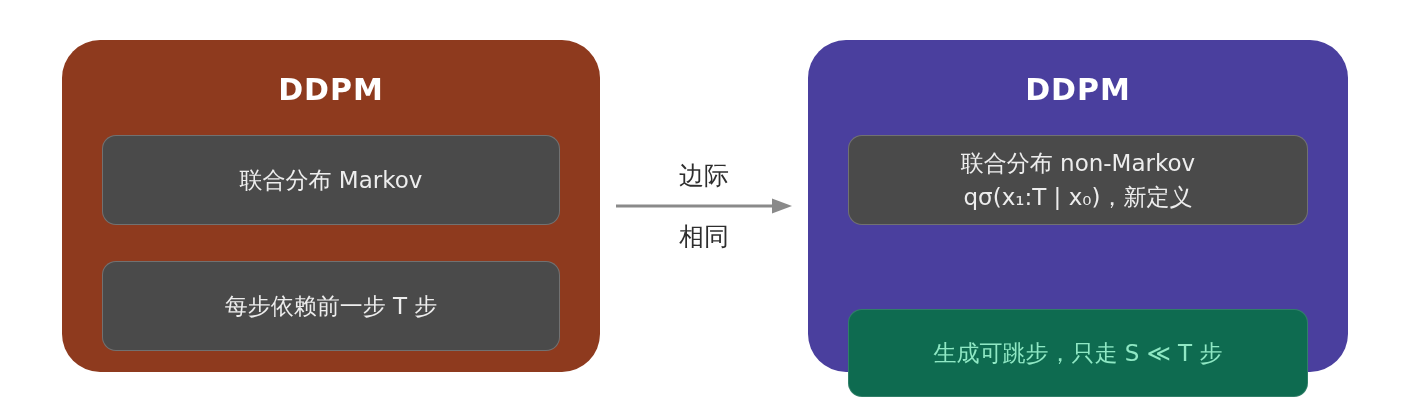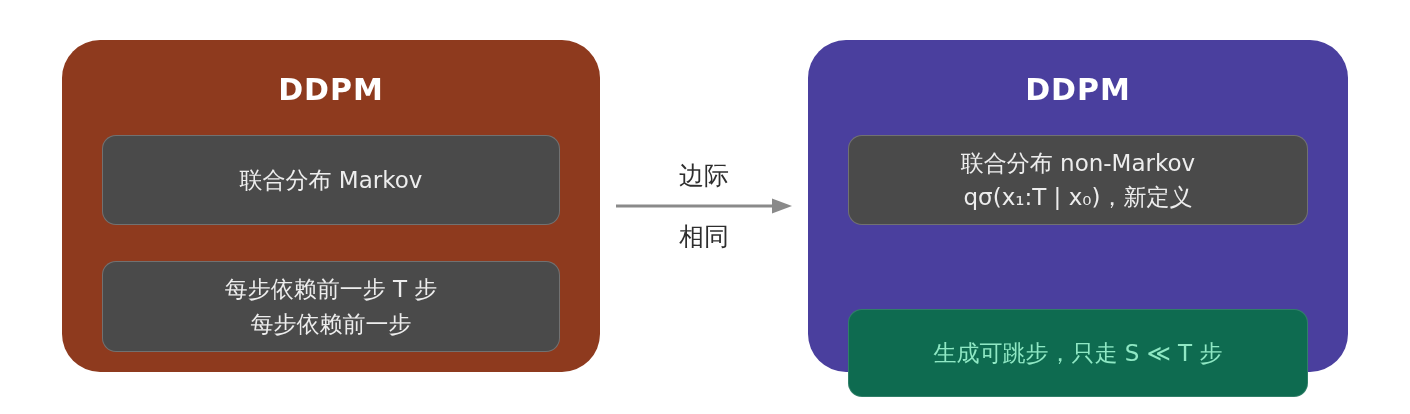--- a/index.html
+++ b/index.html
@@ -101,21 +101,20 @@
     <div class="panel-title">DDPM</div>
 
     <div class="inner-box gray">
       <div>联合分布 Markov</div>
     </div>
 
     <div class="box-gap"></div>
 
     <div class="inner-box gray">
       <div>每步依赖前一步 T 步</div>
-      <div>每步依赖前一步</div>
     </div>
   </div>
 
   <div class="middle">
     <div>边际</div>
     <svg class="arrow-svg" width="180" height="20" viewBox="0 0 180 20" aria-hidden="true">
       <line x1="2" y1="10" x2="158" y2="10" stroke-width="3" stroke="#8A8A8A"></line>
       <polygon points="158,2.5 178,10 158,17.5" fill="#8A8A8A"></polygon>
     </svg>
     <div>相同</div>

